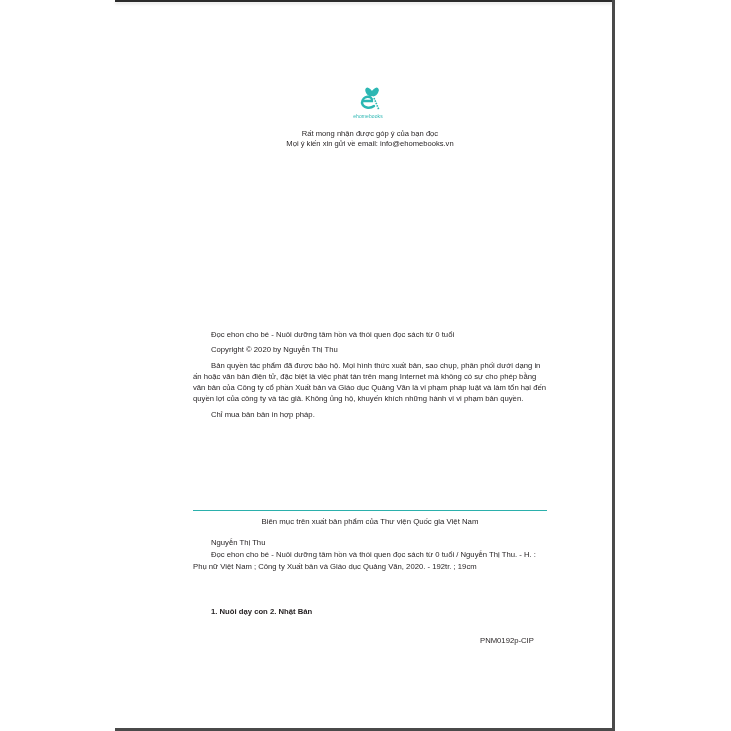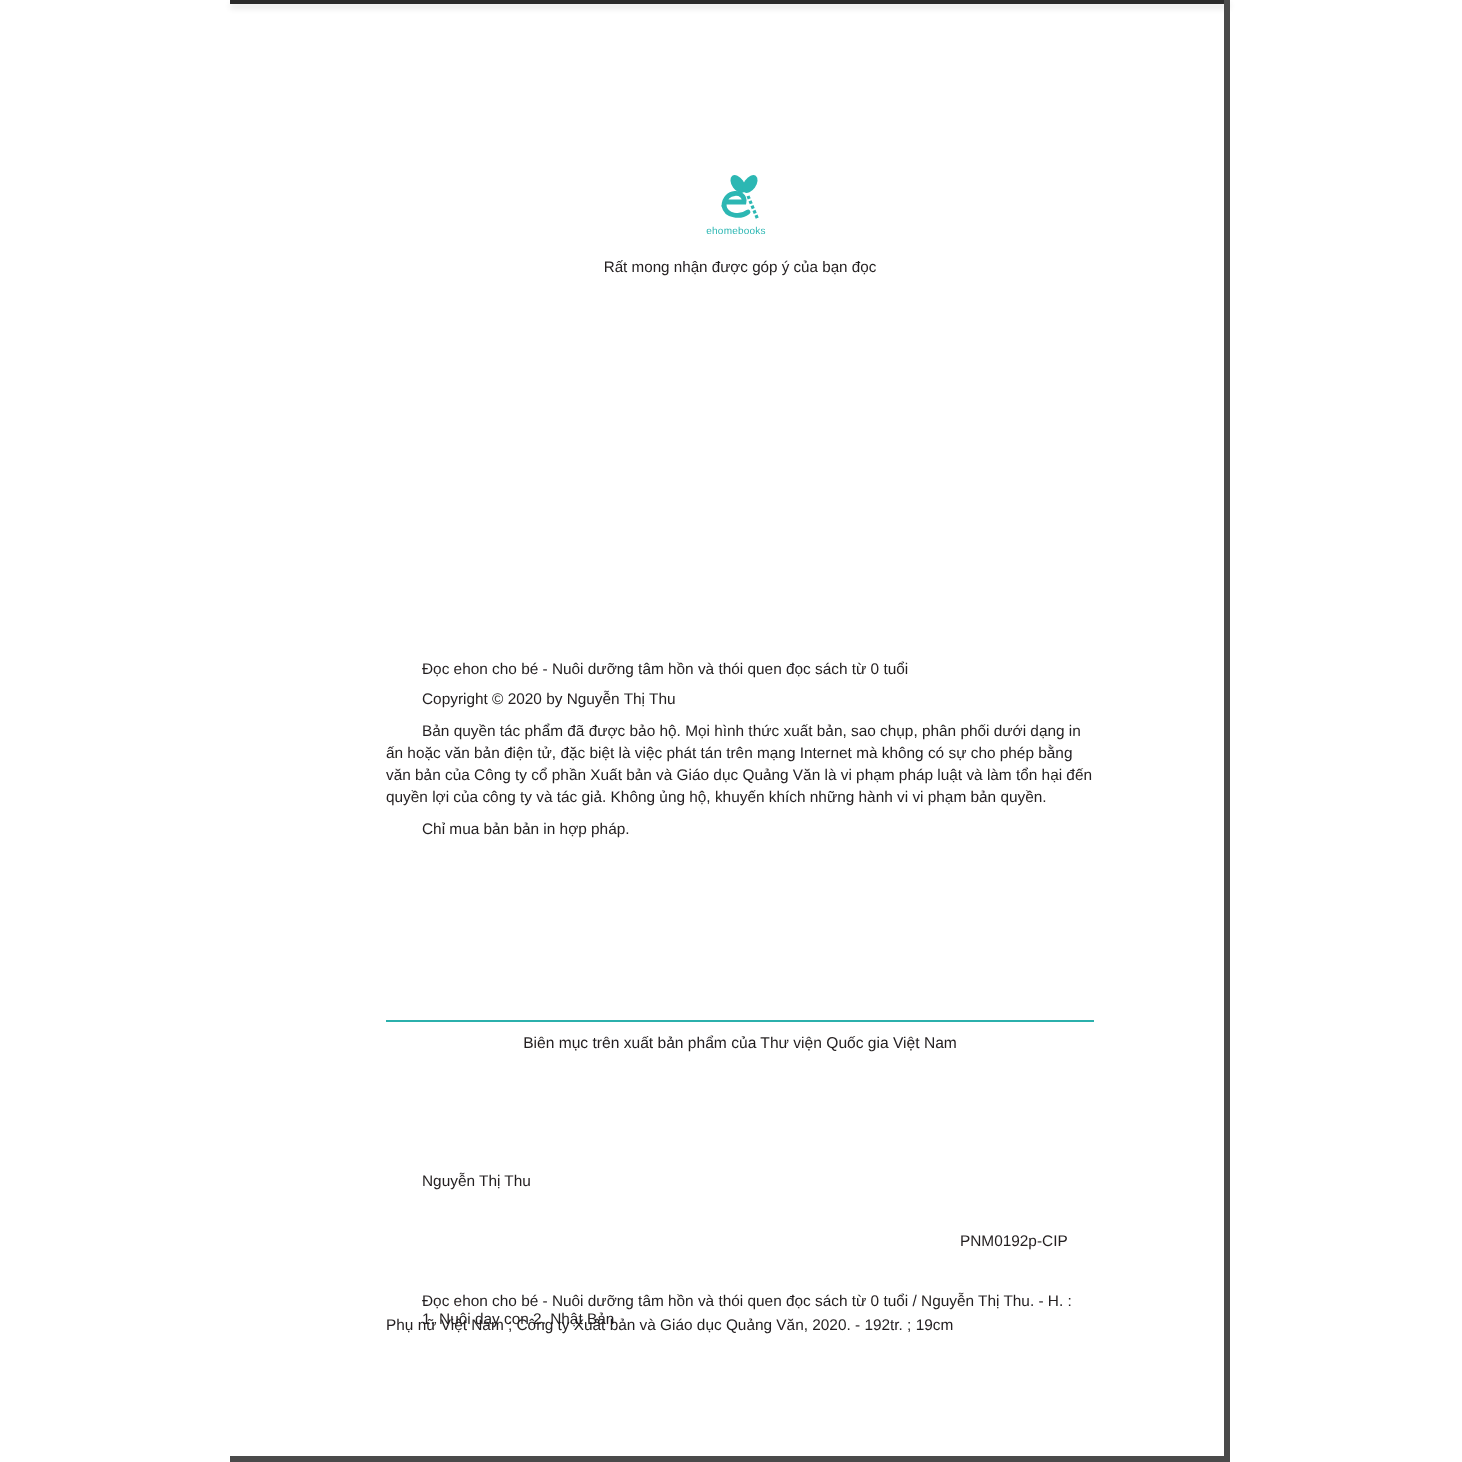--- a/index.html
+++ b/index.html
@@ -31,35 +31,35 @@
       font-size: 5px; color: #2cb7b3; letter-spacing: 0.1px;
     }
     .contact {
       position: absolute; left: 250px; top: 129px; width: 240px; text-align: center;
       font-size: 7.6px; line-height: 10px;
     }
     .body-text {
       position: absolute; left: 193px; width: 354px;
       font-size: 7.7px; line-height: 11.3px;
     }
-    .indent { text-indent: 18px; margin-top: 48px; }
+    .indent { text-indent: 18px; }
     .p { margin: 0; }
     .rule {
       position: absolute; left: 193px; top: 510px; width: 354px; height: 1px;
       background: #2bb0ac;
     }
     .cip-title {
       position: absolute; left: 193px; top: 517px; width: 354px; text-align: center;
       font-weight: normal; font-size: 7.8px;
     }
     .cip {
       position: absolute; left: 193px; width: 354px; font-size: 7.7px; line-height: 12px;
     }
     .cip-code {
-      position: absolute; left: 480px; top: 616px; font-size: 7.7px;
+      position: absolute; left: 480px; top: 636px; font-size: 7.7px;
     }
     b.i { font-style: italic; font-weight: bold; }
   </style>
 </head>
 <body>
 
 <div class="frame-top"></div>
 <div class="frame-right"></div>
 <div class="frame-bottom"></div>
 
@@ -71,34 +71,35 @@
       <ellipse cx="18" cy="6" rx="3" ry="5" transform="rotate(-35 18 6)" fill="#2cb7b3"></ellipse>
       <ellipse cx="24" cy="6" rx="3" ry="5" transform="rotate(35 24 6)" fill="#2cb7b3"></ellipse>
       <line x1="23" y1="12" x2="28" y2="24" stroke="#2cb7b3" stroke-width="1.6" stroke-dasharray="1.6 1"></line>
     </svg>
   </span>
   <div class="logo-text">ehomebooks</div>
 </div>
 
 <div class="contact">
   <div>Rất mong nhận được góp ý của bạn đọc</div>
+  <div>Mọi ý kiến xin gửi về email: info@ehomebooks.vn</div>
 </div>
 
 <div class="body-text" style="top:329px;">
   <p class="p indent" style="margin-bottom:4px;">Đọc ehon cho bé - Nuôi dưỡng tâm hồn và thói quen đọc sách từ 0 tuổi</p>
   <p class="p indent" style="margin-bottom:4px;">Copyright © 2020 by Nguyễn Thị Thu</p>
   <p class="p indent" style="margin-bottom:4px;">Bản quyền tác phẩm đã được bảo hộ. Mọi hình thức xuất bản, sao chụp, phân phối dưới dạng in ấn hoặc văn bản điện tử, đặc biệt là việc phát tán trên mạng Internet mà không có sự cho phép bằng văn bản của Công ty cổ phần Xuất bản và Giáo dục Quảng Văn là vi phạm pháp luật và làm tổn hại đến quyền lợi của công ty và tác giả. Không ủng hộ, khuyến khích những hành vi vi phạm bản quyền.</p>
   <p class="p indent">Chỉ mua bản bản in hợp pháp.</p>
 </div>
 
 <div class="rule"></div>
 <div class="cip-title">Biên mục trên xuất bản phẩm của Thư viện Quốc gia Việt Nam</div>
 
 <div class="cip" style="top:537px;">
   <div class="indent">Nguyễn Thị Thu</div>
   <div class="indent">Đọc ehon cho bé - Nuôi dưỡng tâm hồn và thói quen đọc sách từ 0 tuổi / Nguyễn Thị Thu. - H. : Phụ nữ Việt Nam ; Công ty Xuất bản và Giáo dục Quảng Văn, 2020. - 192tr. ; 19cm</div>
 </div>
 
-<div class="cip" style="top:606px;">
+<div class="cip" style="top:606px;font-weight:bold;">
   <div class="indent">1. Nuôi dạy con 2. Nhật Bản</div>
 </div>
 
 <div class="cip-code">PNM0192p-CIP</div>
 
 </body></html>

